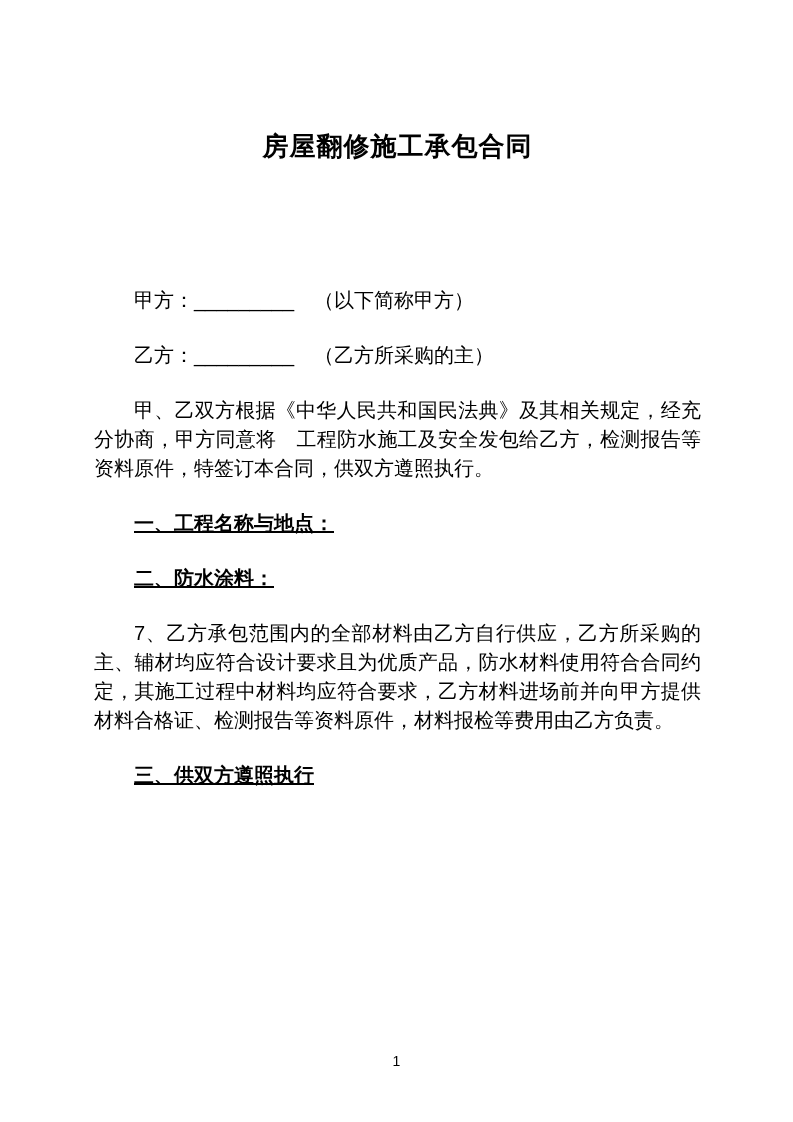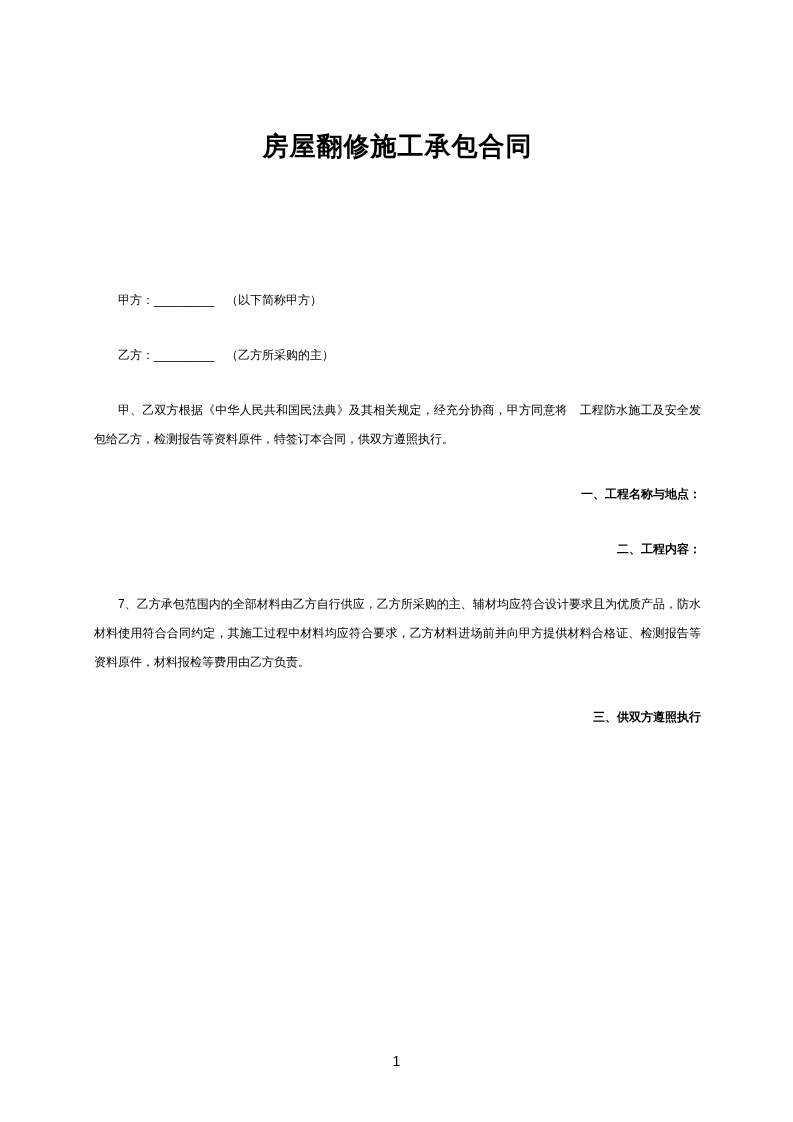--- a/index.html
+++ b/index.html
@@ -20,30 +20,31 @@
   }
   .doc-title {
     text-align: center;
     font-size: 26px;
     line-height: 32px;
     font-weight: bold;
     letter-spacing: 1px;
     margin-bottom: 124px;
   }
   .para {
-    font-size: 12px;
+    font-size: 20px;
     line-height: 29px;
     text-align: justify;
     text-indent: 2em;
     margin-bottom: 26px;
     word-break: break-all;
   }
   .heading {
     font-weight: bold;
-    text-align: right;
+    text-align: left;
+    text-decoration: underline;
   }
   .page-footer {
     position: absolute;
     left: 0;
     right: 0;
     bottom: 52px;
     text-align: center;
   }
   .page-number {
     font-size: 14px;
@@ -58,21 +59,21 @@
   <h1 class="doc-title">房屋翻修施工承包合同</h1>
 
   <p class="para">甲方：_________　（以下简称甲方）</p>
 
   <p class="para">乙方：_________　（乙方所采购的主）</p>
 
   <p class="para">甲、乙双方根据《中华人民共和国民法典》及其相关规定，经充分协商，甲方同意将　工程防水施工及安全发包给乙方，检测报告等资料原件，特签订本合同，供双方遵照执行。</p>
 
   <p class="para heading">一、工程名称与地点：</p>
 
-  <p class="para heading">二、工程内容：</p>
+  <p class="para heading">二、防水涂料：</p>
 
 
   <p class="para">7、乙方承包范围内的全部材料由乙方自行供应，乙方所采购的主、辅材均应符合设计要求且为优质产品，防水材料使用符合合同约定，其施工过程中材料均应符合要求，乙方材料进场前并向甲方提供材料合格证、检测报告等资料原件，材料报检等费用由乙方负责。</p>
 
   <p class="para heading">三、供双方遵照执行</p>
 
 
   <div class="page-footer">
     <span class="page-number">1</span>
   </div>

